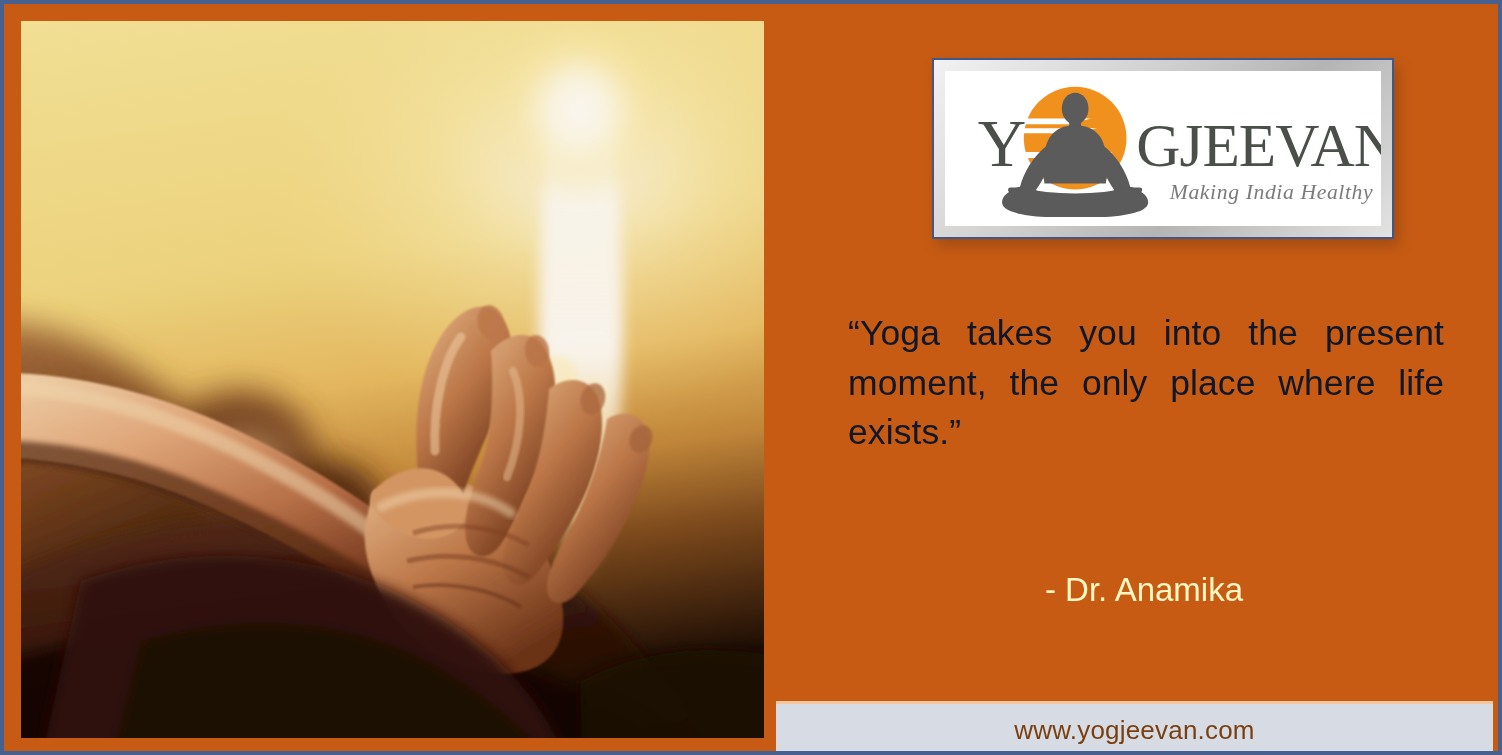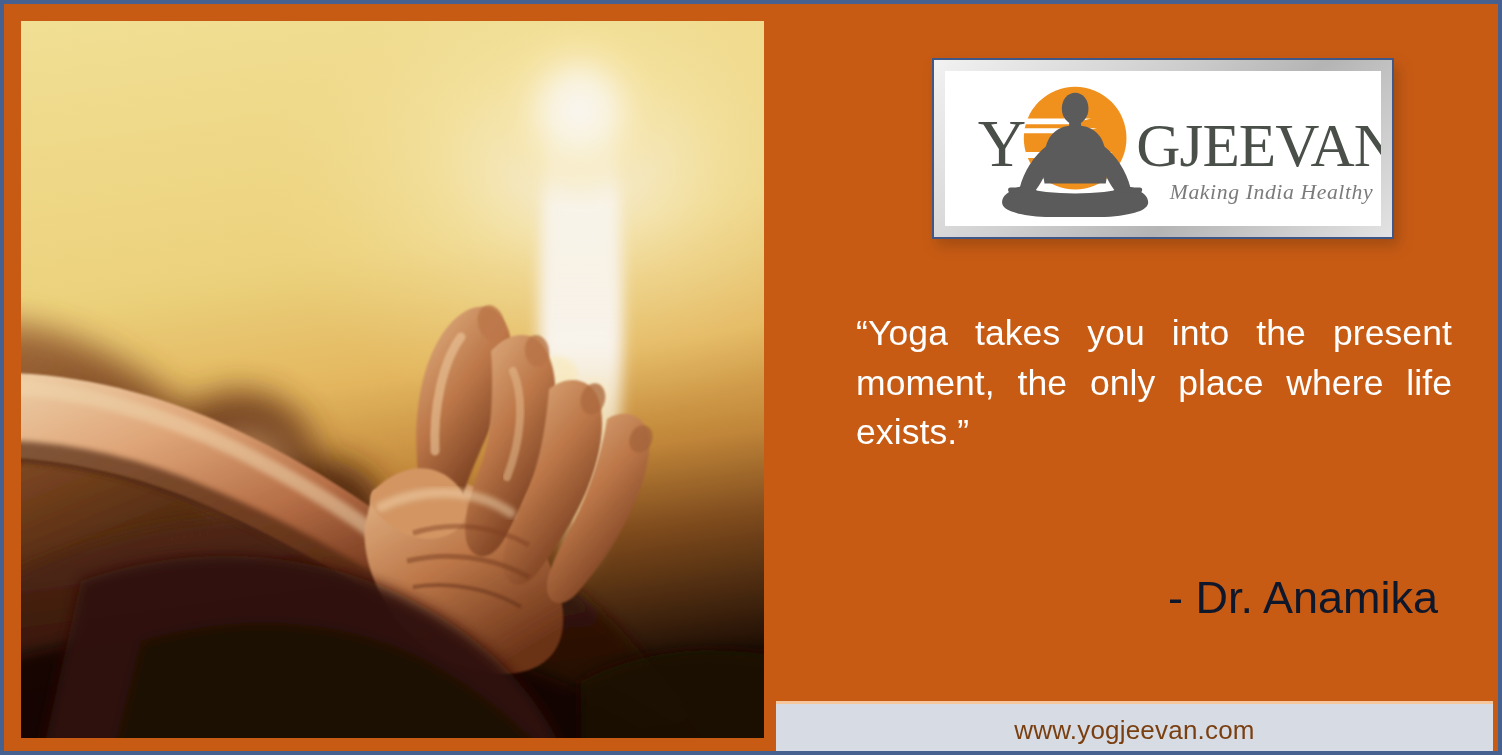--- a/index.html
+++ b/index.html
@@ -65,40 +65,40 @@
     width:100%;height:100%;
     background:#ffffff;
     position:relative;
     overflow:hidden;
   }
   .logo-inner svg{position:absolute;left:0;top:0;width:100%;height:100%;}
 
   
   .quote{
     position:absolute;
-    left:84px;
+    left:76px;
     top:305px;
     width:596px;
-    color:#ffffff;
+    color:#0f172a;
     font-size:35.5px;
     line-height:1.40;
     text-align:justify;
     text-align-last:left;
     font-weight:400;
     letter-spacing:0.1px;
     word-spacing:0.5px;
   }
   .attrib{
     position:absolute;
     left:78px;
     top:565px;
     width:596px;
-    text-align:right;
-    color:#0f172a;
-    font-size:45px;
+    text-align:center;
+    color:#fef9c3;
+    font-size:33px;
     line-height:1.3;
     padding-right:8px;
     box-sizing:border-box;
   }
 
   
   .footer-band{
     position:absolute;
     left:772px;
     right:5px;

